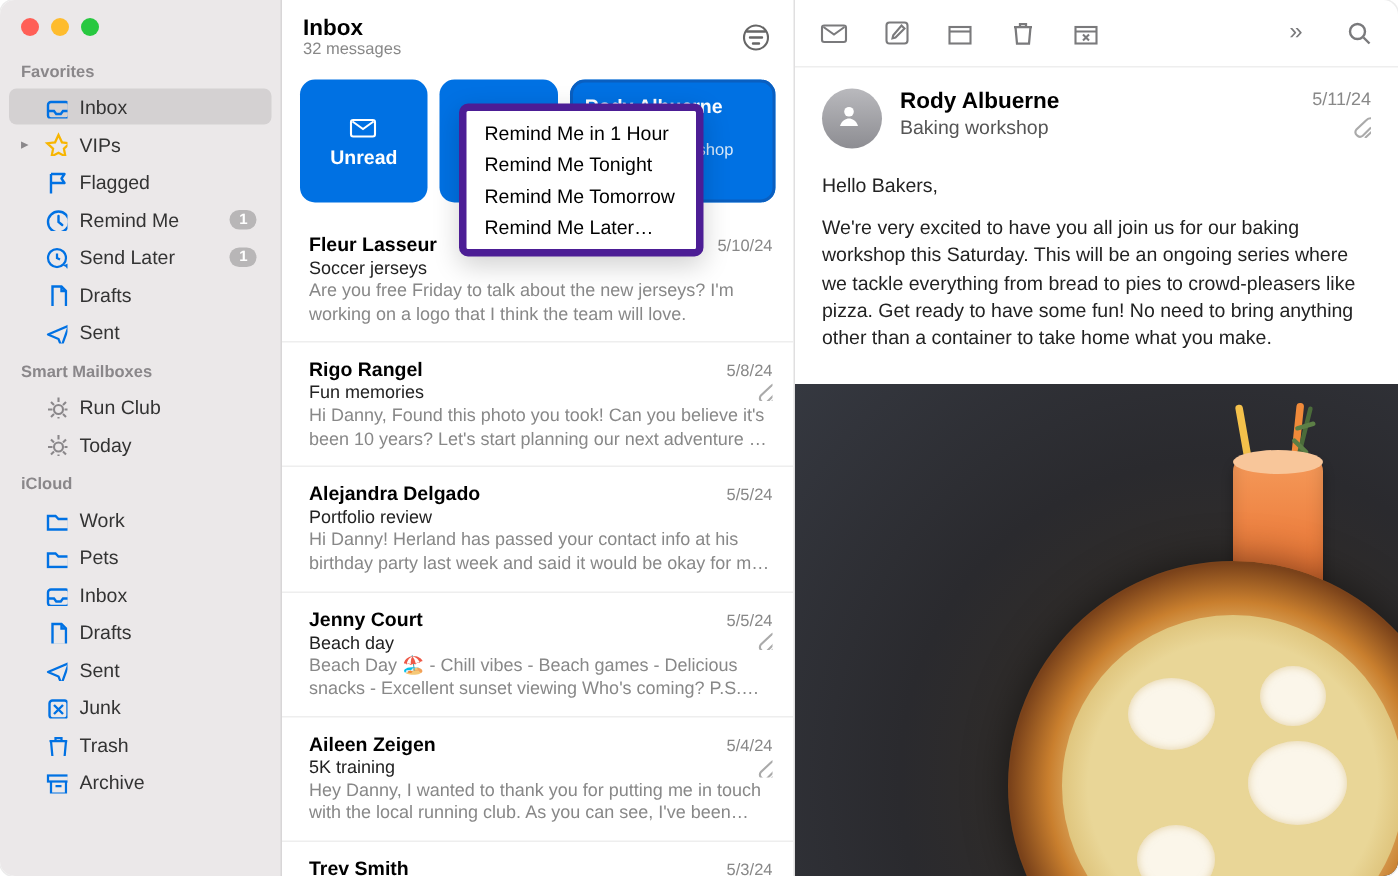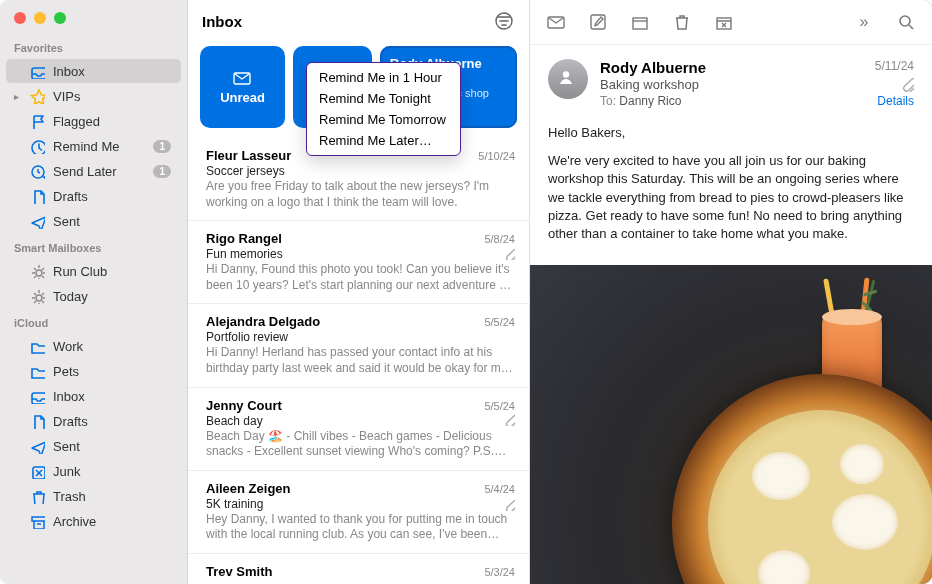--- a/index.html
+++ b/index.html
@@ -23,21 +23,21 @@
 .list-hdr .sub { font-size:11px; color:#888; }
 .filter-btn { width:22px;height:22px; display:flex;align-items:center;justify-content:center; color:#666; }
 .cards { display:flex; gap:8px; padding:10px 12px 10px; position:relative; }
 .card { flex:1; min-width:0; background:#0071e3; color:#fff; border-radius:10px; padding:10px 10px; font-size:12px; position:relative; overflow:hidden; height:82px; }
 .card .ctitle { font-weight:700; font-size:13px; margin-bottom:2px; }
 .card.small { display:flex; flex-direction:column; justify-content:center; align-items:center; gap:4px; }
 .card.small .ctitle { font-size:13px; }
 .card.sel { box-shadow: 0 0 0 2px #0a5fc0 inset; }
 .card .csub { font-size:11px; opacity:0.9; font-weight:600; }
 .card .cprev { font-size:11px; opacity:0.85; margin-top:2px; line-height:1.25; }
-.menu { position:absolute; top:26px; left:118px; background:#fff; border:1px solid #4c1d95; border-radius:6px; box-shadow:0 6px 18px rgba(0,0,0,0.18); font-size:13px; z-index:10; padding:4px 0; }
+.menu { position:absolute; top:26px; left:118px; background:#fff; border:5px solid #4c1d95; border-radius:6px; box-shadow:0 6px 18px rgba(0,0,0,0.18); font-size:13px; z-index:10; padding:4px 0; }
 .menu .mi { padding:3px 14px 3px 12px; white-space:nowrap; cursor:default; }
 .msgs { flex:1; overflow-y:auto; }
 .msg { padding:10px 14px 10px 18px; border-bottom:1px solid #eee; position:relative; }
 .msg .row1 { display:flex; justify-content:space-between; align-items:baseline; }
 .msg .from { font-weight:700; font-size:13px; }
 .msg .date { font-size:11px; color:#888; display:flex; align-items:center; gap:4px;text-align:right; }
 .msg .subj { font-size:12px; color:#222; margin-top:1px; }
 .msg .prev { font-size:12px; color:#888; margin-top:1px; line-height:1.3; display:-webkit-box; -webkit-line-clamp:2; -webkit-box-orient:vertical; overflow:hidden; }
 .clip { color:#aaa; font-size:11px; }
 .content { flex:1; display:flex; flex-direction:column; overflow:hidden; }
@@ -329,20 +329,21 @@
         </span>
         <span class="lbl">Archive</span>
       </div>
     </div>
 </div>
 
 <div class="list-pane">
   <div class="list-hdr">
     <div class="tcol">
       <div class="title">Inbox</div>
+      <div class="sub">32 messages</div>
     </div>
     <div class="filter-btn">
         <svg width="20" height="20">
           <circle cx="10" cy="10" r="8" fill="none" stroke="currentColor" stroke-width="1.4"></circle>
           <use href="#i-filter" transform="translate(0 0)"></use>
         </svg>
       </div>
   </div>
 
   <div class="cards">
@@ -495,24 +496,20 @@
         <div class="mh-date">5/11/24</div>
       </div>
       <div style="display:flex;justify-content:space-between;align-items:center;">
         <div class="mh-subj">Baking workshop</div>
         <span class="mh-clip">
             <svg width="14" height="14">
               <use href="#i-clip"></use>
             </svg>
           </span>
       </div>
-      <div class="mh-to-row">
-        <div class="mh-to"><span>To:</span> <span class="nm">Danny Rico</span></div>
-        <div class="mh-details">Details</div>
-      </div>
     </div>
   </div>
 
   <div class="body">
     <p>Hello Bakers,</p>
     <p>We're very excited to have you all join us for our baking workshop this Saturday. This will be an ongoing series where we tackle everything from bread to pies to crowd-pleasers like pizza. Get ready to have some fun! No need to bring anything other than a container to take home what you make.</p>
   </div>
 
   <div class="image-area">
     <div class="glass">

